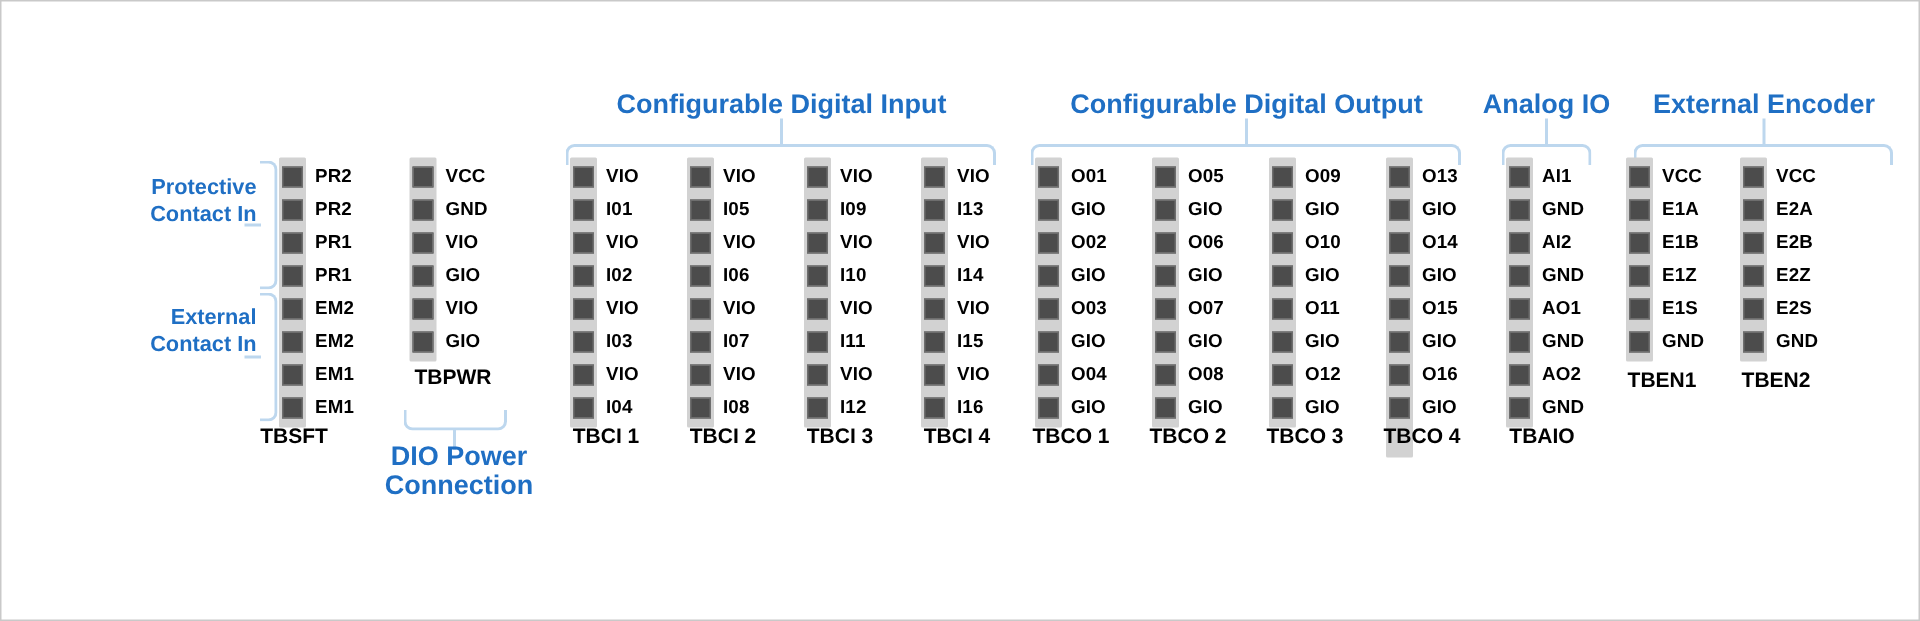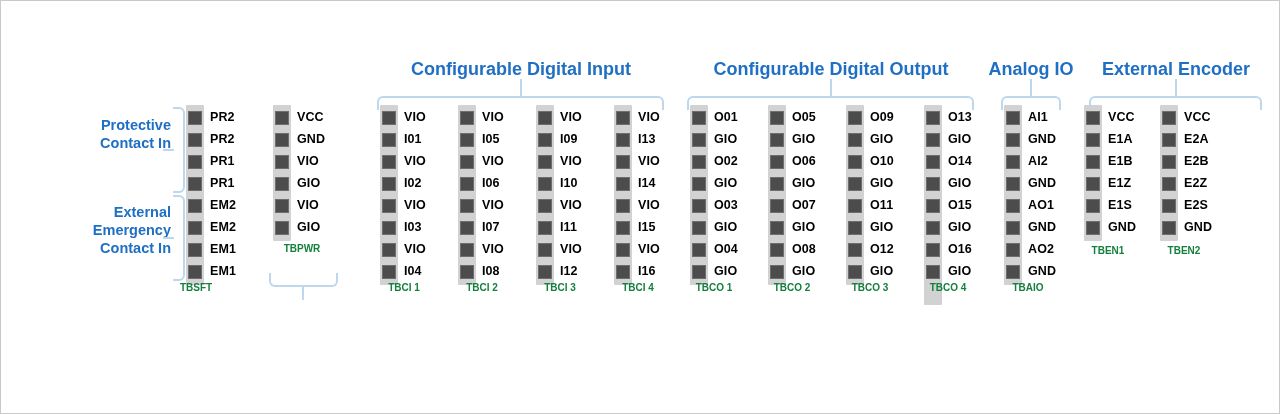--- a/index.html
+++ b/index.html
@@ -55,23 +55,23 @@
     font-size: 12.5px;
     font-weight: bold;
     color: #000000;
     white-space: nowrap;
     letter-spacing: 0.1px;
   }
 
   
   .part-name {
     position: absolute;
-    font-size: 10px;
+    font-size: 14px;
     font-weight: bold;
-    color: #15803d;
+    color: #000000;
     white-space: nowrap;
     text-align: center;
   }
 
   
   .section-title {
     position: absolute;
     font-size: 18px;
     font-weight: bold;
     color: #1F6FC4;
@@ -129,21 +129,20 @@
 
 <div id="canvas">
 
   <div class="side-title" style="left:40px; top:115px; width:130px;">
     <div>Protective</div>
     <div>Contact In</div>
   </div>
 
   <div class="side-title" style="left:40px; top:202px; width:130px;">
     <div>External</div>
-    <div>Emergency</div>
     <div>Contact In</div>
   </div>
 
   <div class="bracket-left" style="left:172px; top:106px; width:12px; height:86px;"></div>
   <div class="stem-h" style="left:162px; top:148px; width:11px;"></div>
 
   <div class="bracket-left" style="left:172px; top:194px; width:12px; height:86px;"></div>
   <div class="stem-h" style="left:162px; top:236px; width:11px;"></div>
 
   <div class="section-title" style="left:360px; top:58px; width:320px;">Configurable Digital Input</div>
@@ -157,20 +156,24 @@
   <div class="section-title" style="left:975px; top:58px; width:110px;">Analog IO</div>
   <div class="stem-v" style="left:1029px; top:78px; height:18px;"></div>
   <div class="bracket-top" style="left:1000px; top:95px; width:60px; height:14px;"></div>
 
   <div class="section-title" style="left:1085px; top:58px; width:180px;">External Encoder</div>
   <div class="stem-v" style="left:1174px; top:78px; height:18px;"></div>
   <div class="bracket-top" style="left:1088px; top:95px; width:173px; height:14px;"></div>
 
   <div class="bracket-bottom" style="left:268px; top:272px; width:69px; height:14px;"></div>
   <div class="stem-v" style="left:301px; top:285px; height:14px;"></div>
+  <div class="section-title" style="left:240px; top:294px; width:130px; line-height:19px;">
+    <div>DIO Power</div>
+    <div>Connection</div>
+  </div>
 
   <div class="connector" id="c-TBSFT" style="left:185px; top:104px;">
       <div class="strip" style="height: 180px;">
         <div class="pin-row">
           <div class="pin"></div>
           <div class="pin-label">PR2</div>
         </div>
         <div class="pin-row">
           <div class="pin"></div>
           <div class="pin-label">PR2</div>

